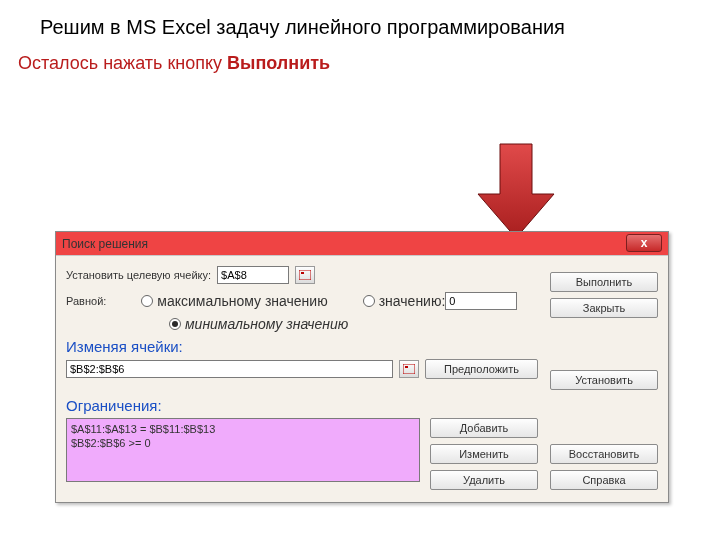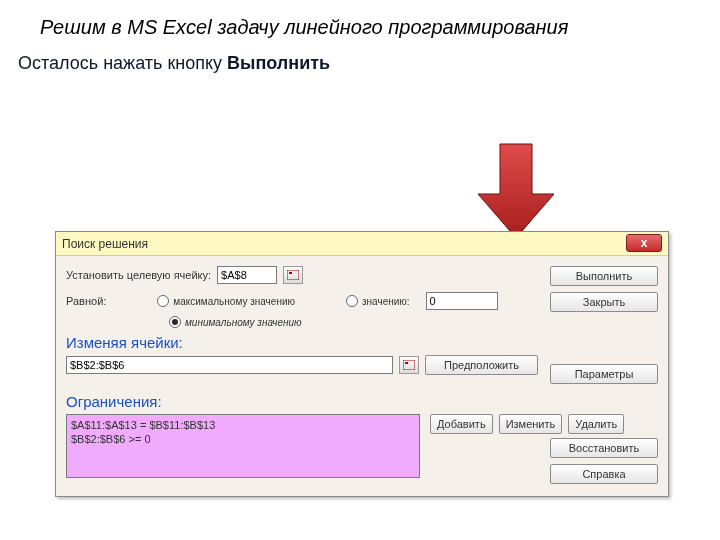--- a/index.html
+++ b/index.html
@@ -7,46 +7,45 @@
     margin: 0;
     width: 720px;
     height: 540px;
     font-family: Arial, Helvetica, sans-serif;
     background: #fff;
   }
   .slide-title {
     font-size: 20px;
     padding: 16px 0 14px 40px;
     color: #000;
-    font-style: italic;
   }
   .slide-sub {
     font-size: 18px;
     padding: 0 0 0 18px;
-    color: #0f172a;
+    color: #b91c1c;
   }
   .slide-sub b { font-weight: bold; }
   .arrow-wrap {
     position: absolute;
     left: 472px; top: 140px;
     width: 88px; height: 100px;
   }
   .dialog {
     position: absolute;
     left: 55px; top: 231px;
     width: 614px;
     font-size: 11px;
     color: #333;
     background: #f5f1ea;
     border: 1px solid #8a8a8a;
     box-shadow: 2px 2px 3px rgba(0,0,0,.25);
   }
   .titlebar {
     height: 24px;
-    background: #fef9c3;
+    background: #ef4444;
     display: flex;
     align-items: center;
     padding: 0 6px;
     font-size: 12px;
     color: #333;
     border-bottom: 1px solid #c9c9c9;
     position: relative;
   }
   .close-btn {
     position: absolute;
@@ -57,34 +56,35 @@
     border-radius: 3px;
     color: #fff;
     display: flex; align-items:center; justify-content:center;
     font-weight: bold;
     font-size: 12px;
   }
   .body {
     display: flex;
     padding: 10px 10px 12px 10px;
     gap: 12px;
+    align-items: flex-end;
   }
   .left { flex: 1; }
   .right { width: 108px; display:flex; flex-direction:column; gap:6px; }
   .row { display:flex; align-items:center; gap:6px; margin-bottom:8px; }
   .lbl { font-size: 11px; }
   input[type=text] {
     font-size: 11px;
     height: 18px;
     padding: 0 3px;
     border: 1px solid #7a7a7a;
     background: #fff;
   }
-  .target-cell { width: 60px; }
-  .radio-row { display:flex; align-items:center; gap:4px; font-size:10px;padding-left:35px; }
+  .target-cell { width: 72px; }
+  .radio-row { display:flex; align-items:center; gap:4px; font-size:14px;padding-left:35px; }
   .radio {
     width: 12px; height:12px;
     border-radius: 50%;
     border: 1px solid #666;
     background:#fff;
     display:inline-flex; align-items:center; justify-content:center;
   }
   .radio.checked::after { content:""; width:6px; height:6px; border-radius:50%; background:#2a2a2a; }
   .section-title { color: #1a4fc5; font-size:15px; margin: 5px 0 4px 0; }
   .changing-box {
@@ -118,23 +118,23 @@
     height: 64px;
     border: 1px solid #7a7a7a;
     background:#f0abfc;
     padding: 3px 4px;
     font-size:11px;
     line-height:14px;
     overflow:hidden;
   }
   .constraints-btns {
     width: 108px;
-    display:flex; gap:6px;
-  }
-  .eq-row { display:flex; align-items:center; gap:16px; margin-bottom:6px; }
+    display:flex; flex-direction:column; gap:6px;
+  }
+  .eq-row { display:flex; align-items:center; margin-bottom:6px; }
   .value-input { width: 72px; }
   .btn-col-spacer { height: 40px; }
 </style>
 </head>
 <body>
 
 <div class="slide-title">Решим в MS Excel задачу линейного программирования</div>
 <div class="slide-sub">
   <span>Осталось нажать кнопку </span><b>Выполнить</b>
 </div>
@@ -227,21 +227,21 @@
 
     <div class="right">
       <div class="wbtn">
           <span>Выполнить</span>
         </div>
       <div class="wbtn">
           <span>Закрыть</span>
         </div>
       <div class="btn-col-spacer"></div>
       <div class="wbtn">
-          <span>Параметры</span>
+          <span>Установить</span>
         </div>
       <div style="height:42px;"></div>
       <div class="wbtn">
           <span>Восстановить</span>
         </div>
       <div class="wbtn">
           <span>Справка</span>
         </div>
     </div>
   </div>

